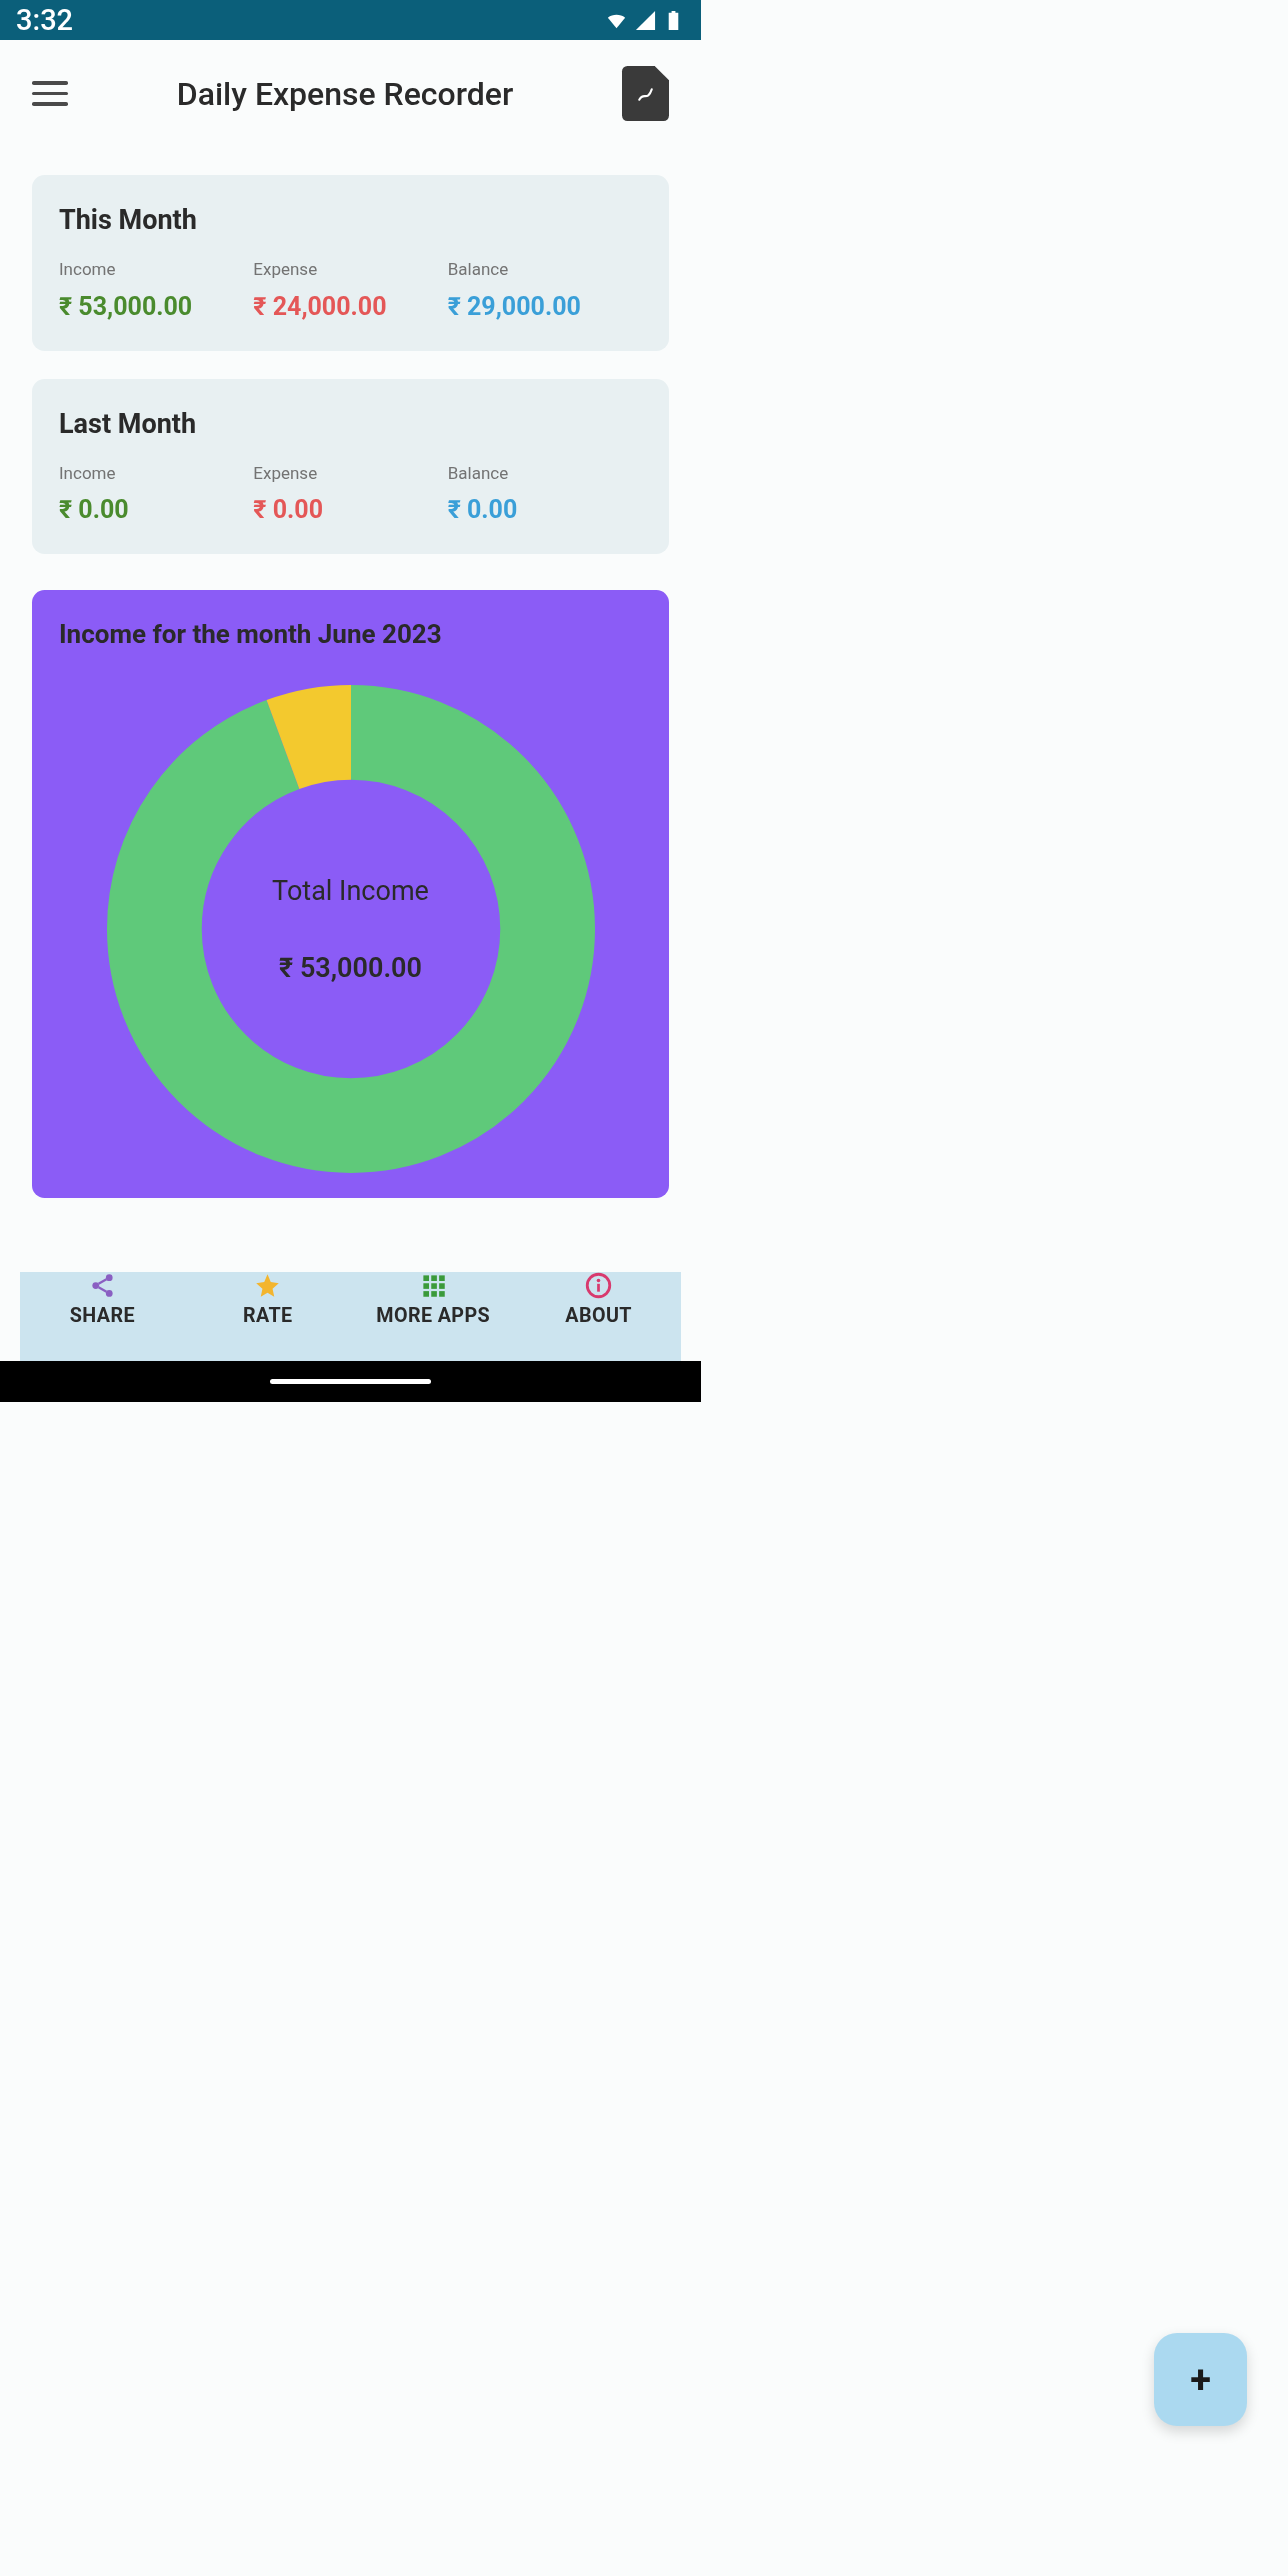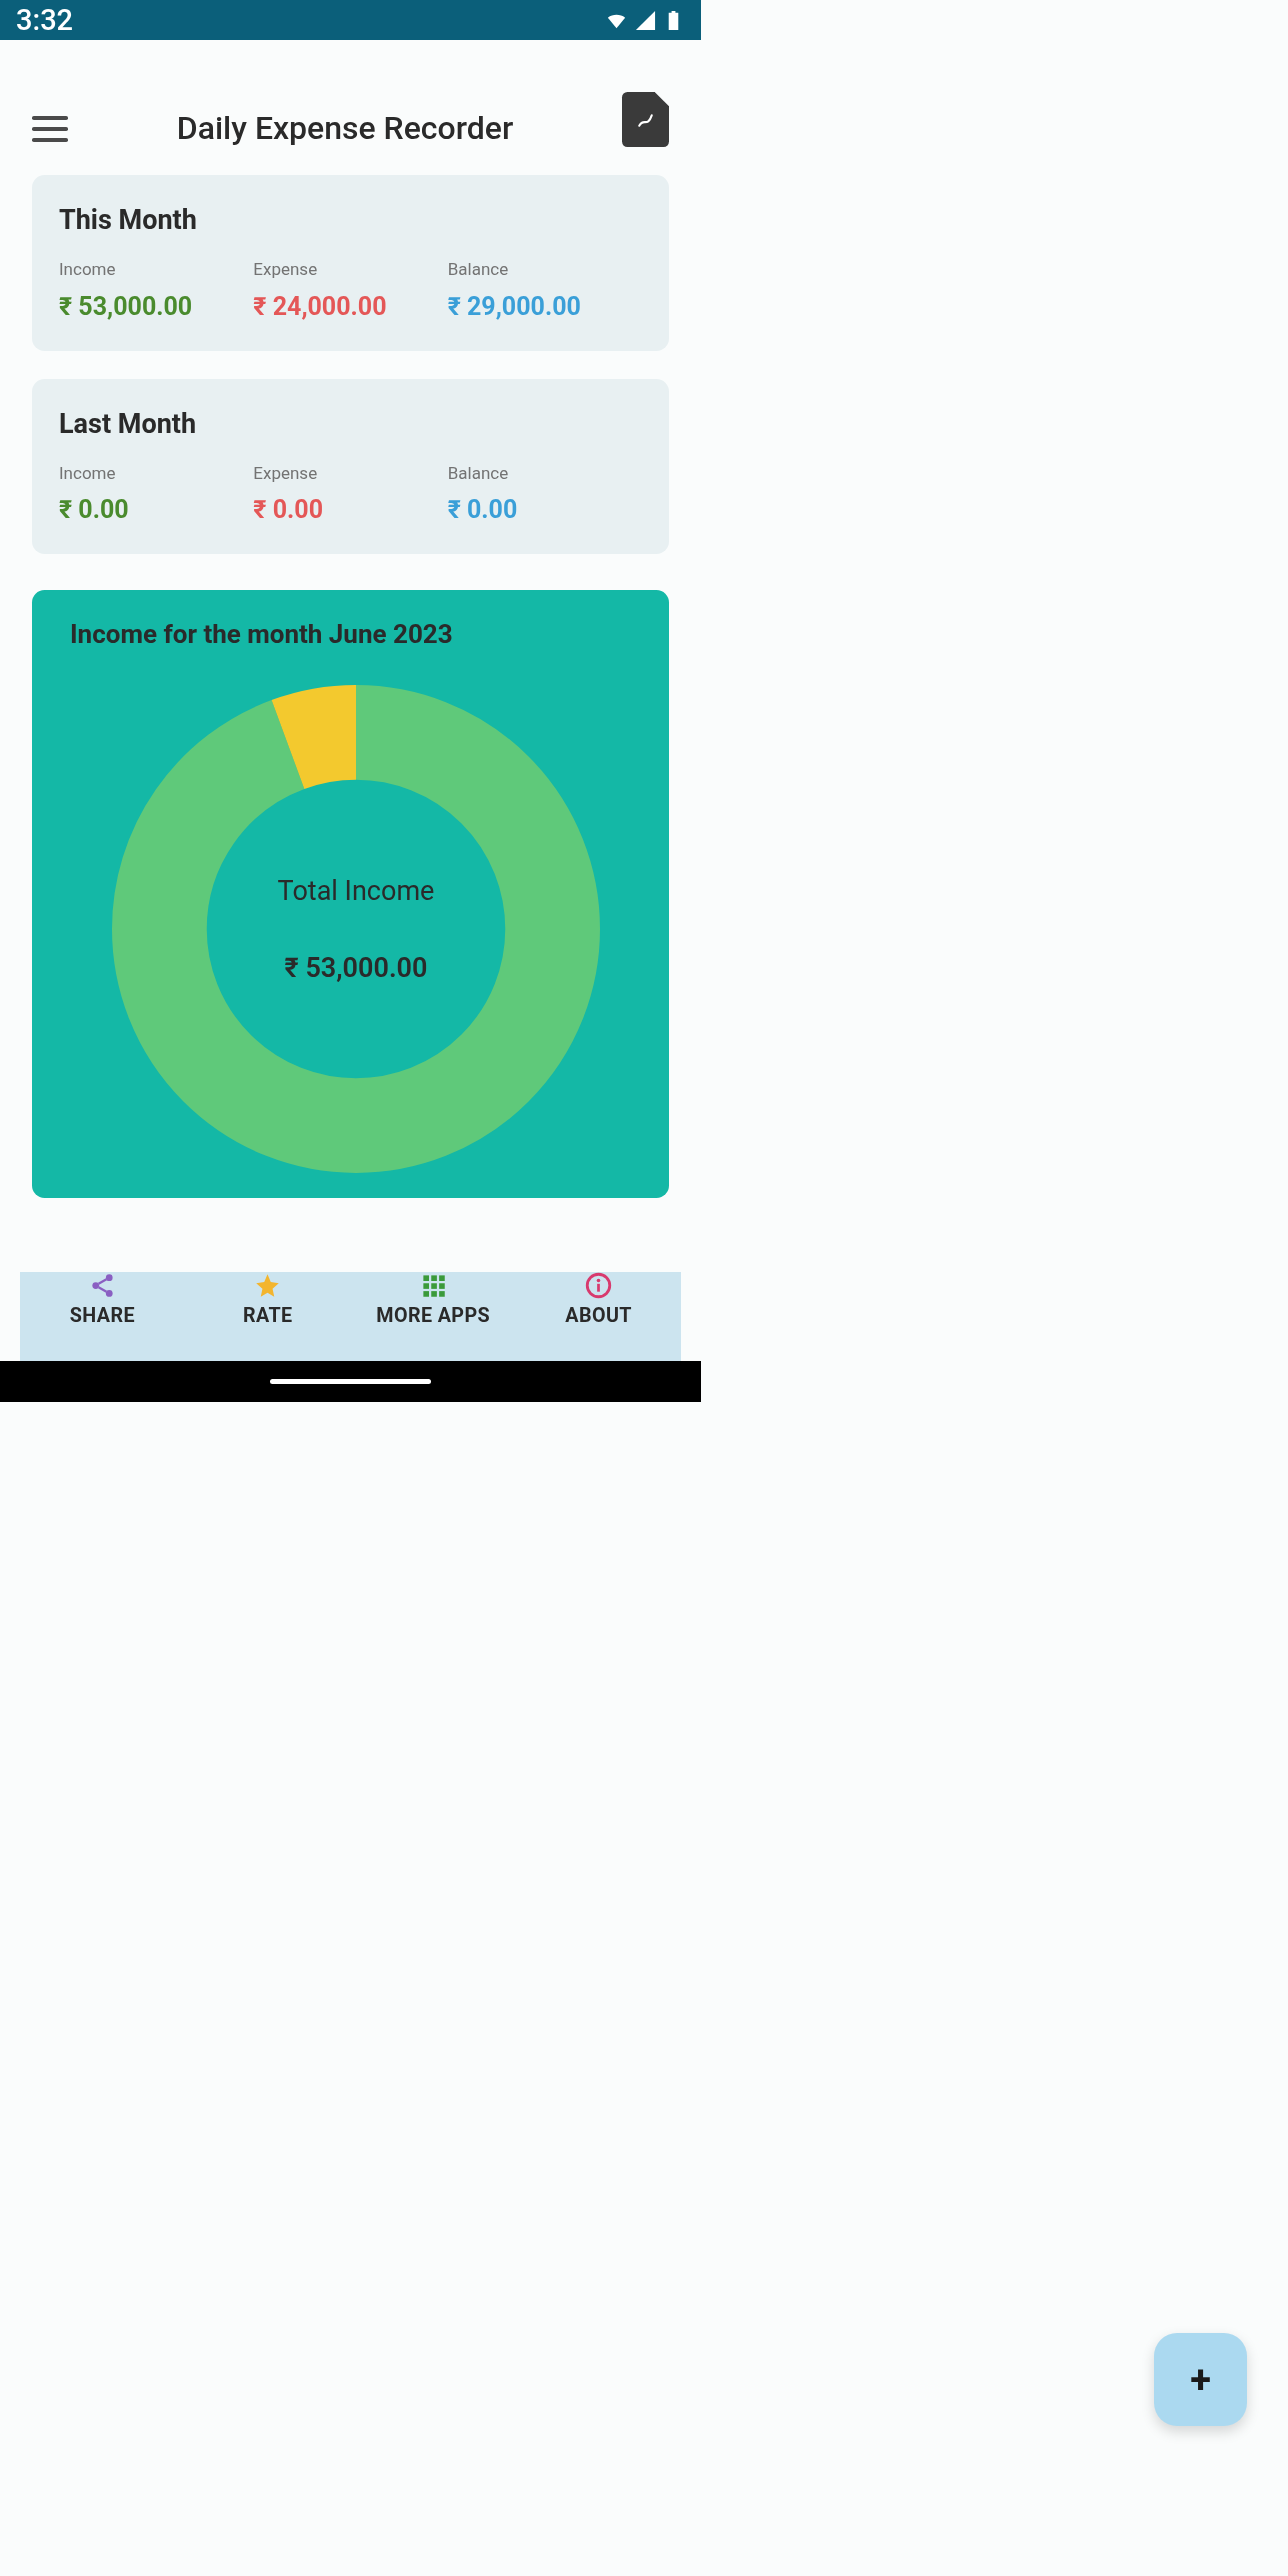--- a/index.html
+++ b/index.html
@@ -3,41 +3,41 @@
   <meta charset="utf-8">
   <style>
     * { margin: 0; padding: 0; box-sizing: border-box; font-family: -apple-system, BlinkMacSystemFont, 'Segoe UI', Roboto, sans-serif; }
     body { width: 701px; height: 1402px; background: #fafcfc; display: flex; flex-direction: column; overflow: hidden; }
     
     .status-bar { background: #0b5f7a; height: 40px; display: flex; align-items: center; justify-content: space-between; padding: 0 16px; color: white; }
     .status-time { font-size: 29px; font-weight: 500; }
     .status-icons { display: flex; gap: 5.4px; align-items: center; }
     .status-icons svg { width: 23px; height: 23px; fill: white; }
     
-    .header { height: 107px; display: flex; align-items: flex-end; justify-content: space-between; padding: 0 32px; background: #fafcfc; }
+    .header { height: 107px; display: flex; align-items: center; justify-content: space-between; padding: 0 32px; background: #fafcfc; }
     .hamburger { width: 36px; height: 36px; display: flex; flex-direction: column; justify-content: center; gap: 7.2px; cursor: pointer; }
     .hamburger span { height: 3.6px; background: #4a4a4a; border-radius: 1.8px; }
     .header-title { font-size: 32px; font-weight: 500; color: #2a2a2a; }
     .pdf-icon-box { width: 47px; height: 55px; background: #3a3a3a; border-radius: 5.4px 14.3px 5.4px 5.4px; position: relative; display: flex; align-items: center; justify-content: center; cursor: pointer; }
     .pdf-icon-box::before { content: ''; position: absolute; top: 0; right: 0; width: 14.3px; height: 14.3px; background: #fafcfc; clip-path: polygon(0 0, 100% 100%, 100% 0); }
     .pdf-icon-box svg { width: 25px; height: 25px; stroke: white; fill: none; stroke-width: 2; }
 
     .content { flex: 1; padding: 0 32px; overflow: hidden; }
     .card { background: #e8f0f2; border-radius: 12.5px; padding: 29px 27px 30px 27px; margin-top: 28px; }
     .card:first-child { }
     .card-title { font-size: 27px; font-weight: 700; color: #2a2a2a; margin-bottom: 23px; }
     .stats-row { display: flex; }
     .stat-col { flex: 1; }
     .stat-label { font-size: 17px; color: #737373; margin-bottom: 12.5px; }
     .stat-value { font-size: 25px; font-weight: 700; }
     .income-color { color: #4a8b2e; }
     .expense-color { color: #e45757; }
     .balance-color { color: #3a9fd8; }
 
-    .chart-card { background: #14b8a6; border-radius: 12.5px; padding: 29px 27px 0 38px; margin-top: 36px; height: 608px; overflow: hidden; }
+    .chart-card { background: #8b5cf6; border-radius: 12.5px; padding: 29px 27px 0 27px; margin-top: 36px; height: 608px; overflow: hidden; }
     .chart-title { font-size: 26px; font-weight: 700; color: #2a2a2a; margin-bottom: 36px; }
     .donut-wrap { display: flex; justify-content: center; position: relative; }
     .donut { position: relative; width: 488px; height: 488px; }
     .donut svg { transform: rotate(-90deg); }
     .donut-center { position: absolute; top: 50%; left: 50%; transform: translate(-50%, -50%); text-align: center; }
     .donut-label { font-size: 27px; color: #2a2a2a; margin-bottom: 45px; }
     .donut-value { font-size: 27px; font-weight: 600; color: #2a2a2a; }
 
     .fab { position: fixed; right: 41px; bottom: 150px; width: 93px; height: 93px; background: #abd9f0; border-radius: 23px; display: flex; align-items: center; justify-content: center; font-size: 38px; font-weight: 700; color: #1a1a1a; box-shadow: 0 5.4px 12.5px rgba(0,0,0,0.15); cursor: pointer; }
 

